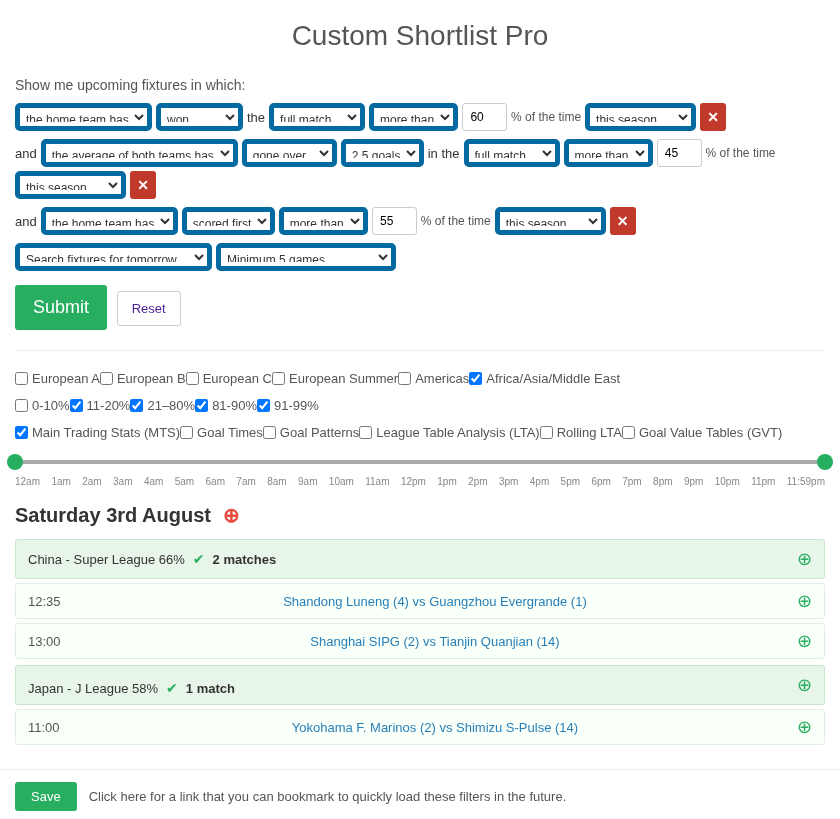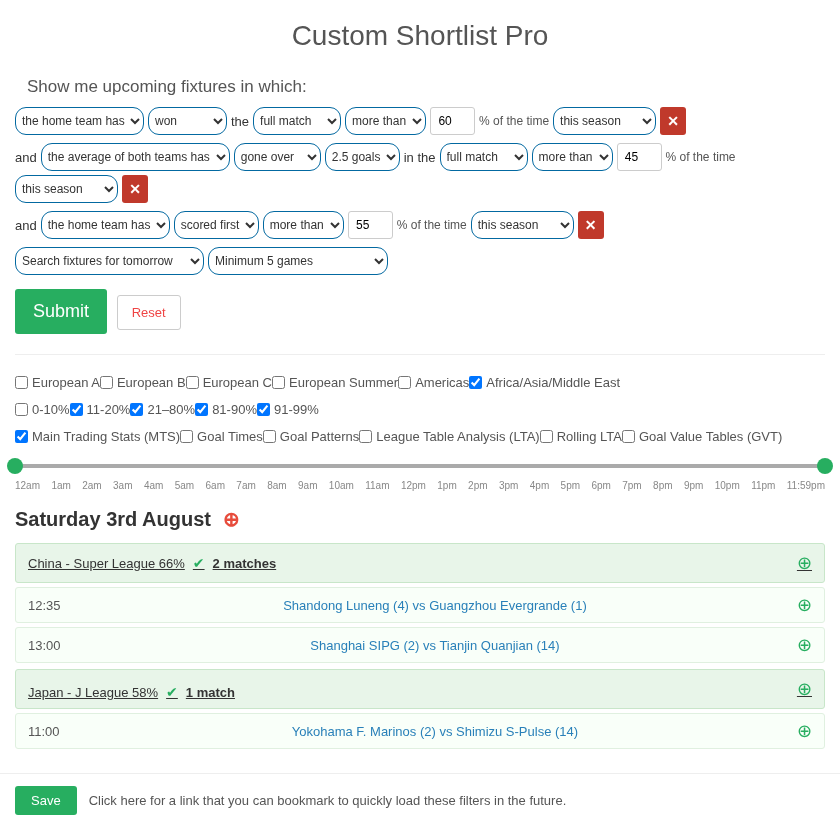--- a/index.html
+++ b/index.html
@@ -2,62 +2,62 @@
 <html><head>
   <meta charset="utf-8">
   <style>
     * { box-sizing: border-box; margin: 0; padding: 0; }
     body { font-family: Arial, sans-serif; font-size: 13px; color: #333; background: #fff; width: 840px; }
     
     h1 { text-align: center; font-weight: normal; font-size: 28px; color: #555; padding: 20px 0 25px; }
     
     .container { padding: 0 15px 20px; }
     
-    .show-me-label { font-size: 17px; color: #555; margin-bottom: 10px; margin-left: 12px; }
+    .show-me-label { font-size: 14px; color: #555; margin-bottom: 10px; }
     
     .filter-row { display: flex; align-items: center; flex-wrap: wrap; gap: 4px; margin-bottom: 8px; }
     
-    select { border: 1px solid #0369a1; border-radius: 11px; padding: 4px 2px; font-size: 12px; background: #fff; color: #333; cursor: pointer; height: 28px; }
+    select { border: 5px solid #0369a1; border-radius: 5px; padding: 4px 2px; font-size: 12px; background: #fff; color: #333; cursor: pointer; height: 28px; }
     
     input[type="number"], input[type="text"] { border: 1px solid #ccc; border-radius: 3px; padding: 4px; font-size: 12px; height: 28px; width: 45px; text-align: center; }
     
     .pct-label { font-size: 12px; color: #555; }
     
     .btn-remove { background: #c0392b; color: #fff; border: none; border-radius: 3px; width: 26px; height: 28px; font-size: 14px; cursor: pointer; display: flex; align-items: center; justify-content: center; font-weight: bold; }
     
     .add-row-area { display: flex; align-items: center; gap: 8px; margin: 18px 0 16px; }
     .btn-add-row { background: #27ae60; color: #fff; border: none; border-radius: 3px; padding: 6px 14px; font-size: 13px; cursor: pointer; display: flex; align-items: center; gap: 4px; }
     .btn-add-row .arrow { font-size: 10px; }
     
     .options-row { display: flex; gap: 4px; margin-bottom: 14px; }
     .options-row select { min-width: 180px; }
     
     .btn-submit { background: #27ae60; color: #fff; border: none; border-radius: 3px; padding: 12px 18px; font-size: 18px; cursor: pointer; margin-right: 6px; }
-    .btn-reset { background: #fff; color: #ef4444; border: 1px solid #ccc; border-radius: 3px; padding: 9px 14px; font-size: 13px; cursor: pointer; }
+    .btn-reset { background: #fff; color: #4c1d95; border: 1px solid #ccc; border-radius: 3px; padding: 9px 14px; font-size: 13px; cursor: pointer; }
     
     .divider { border: none; border-top: 1px solid #eee; margin: 20px 0; }
     
     .checkboxes-section { margin-bottom: 12px; }
     .checkbox-group { display: flex; align-items: center; flex-wrap: wrap; gap: 0; margin-bottom: 10px; }
     .checkbox-item { display: flex; align-items: center; gap: 4px; font-size: 13px; color: #555; }
     .checkbox-item input[type="checkbox"] { margin: 0; }
     
     .time-slider-section { margin-bottom: 16px; }
     .slider-track-container { position: relative; height: 20px; margin: 6px 0 4px; }
     .slider-track { position: absolute; top: 50%; left: 0; right: 0; height: 4px; background: #ddd; transform: translateY(-50%); border-radius: 2px; }
     .slider-fill { position: absolute; top: 0; left: 0; right: 0; height: 100%; background: #aaa; border-radius: 2px; }
     .slider-handle { position: absolute; top: 50%; width: 16px; height: 16px; background: #27ae60; border-radius: 50%; transform: translate(-50%, -50%); cursor: pointer; }
     .slider-handle.left { left: 0%; }
     .slider-handle.right { left: 100%; }
     .slider-labels { display: flex; justify-content: space-between; font-size: 10px; color: #888; }
     
     .date-heading { font-size: 20px; font-weight: bold; color: #333; margin: 10px 0 12px; display: flex; align-items: center; gap: 12px; }
     .date-plus { color: #e74c3c; font-size: 20px; cursor: pointer; }
     
-    .league-row { background: #e8f5e9; border: 1px solid #c8e6c9; border-radius: 3px; padding: 8px 12px; margin-bottom: 4px; display: flex; align-items: center; gap: 8px; text-decoration: underline; }
+    .league-row { background: #e8f5e9; border: 1px solid #c8e6c9; border-radius: 3px; padding: 8px 12px; margin-bottom: 4px; display: flex; align-items: center; gap: 8px; }
     .league-row .league-name { font-size: 13px; color: #333; font-weight: normal; }
     .league-row .check-icon { color: #27ae60; font-size: 14px; }
     .league-row .matches-count { font-weight: bold; font-size: 13px; }
     .league-row .plus-btn { margin-left: auto; color: #27ae60; font-size: 18px; cursor: pointer; }
     
     .match-row { background: #f9fff9; border: 1px solid #e0f0e0; border-radius: 3px; padding: 6px 12px; margin-bottom: 4px; display: flex; align-items: center; }
     .match-row .match-time { color: #555; font-size: 13px; min-width: 45px; }
     .match-row .match-name { color: #2980b9; font-size: 13px; flex: 1; text-align: center; }
     .match-row .plus-btn { color: #27ae60; font-size: 18px; cursor: pointer; margin-left: auto; }
     

